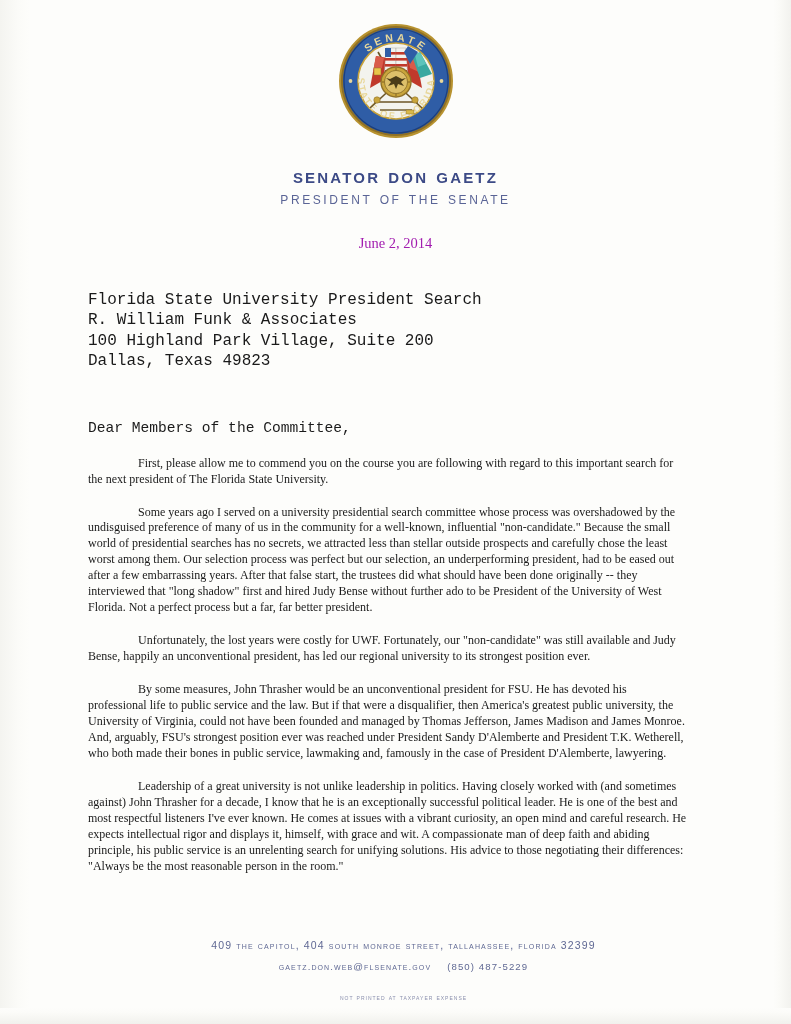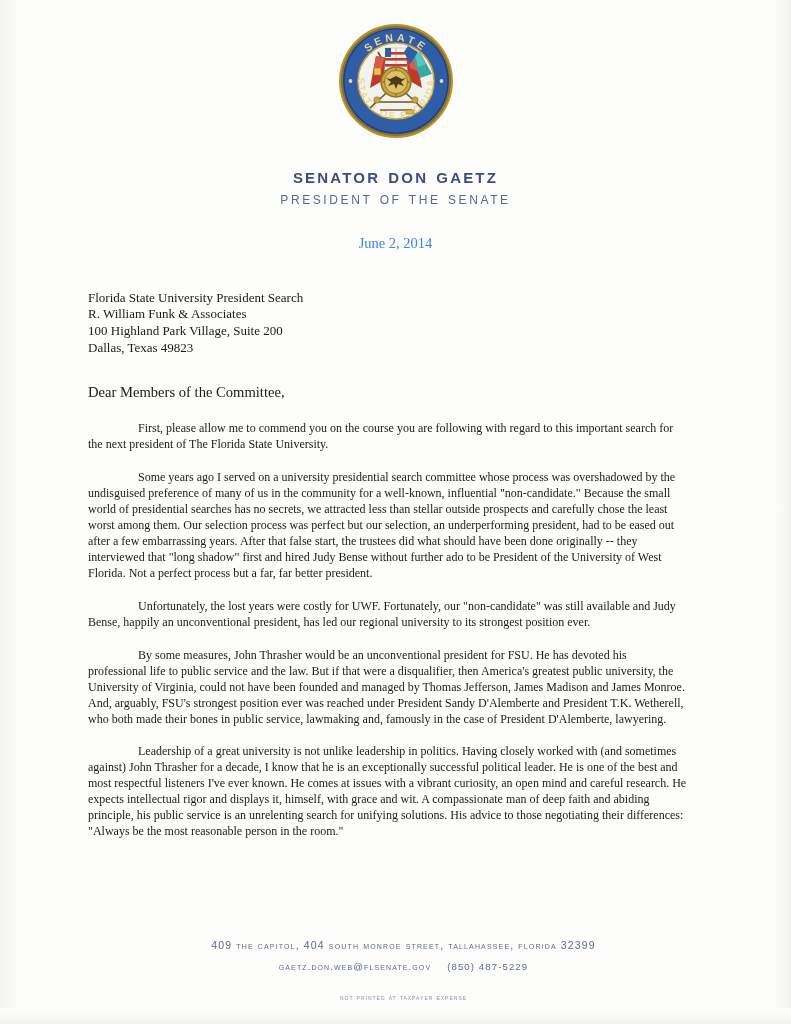--- a/index.html
+++ b/index.html
@@ -82,40 +82,40 @@
     font-variant: small-caps;
     text-transform: lowercase;
     line-height: 1.1;
   }
 
   .date-line {
     margin-top: 26px;
     text-align: center;
     font-family: "Liberation Serif", serif;
     font-size: 14.5px;
-    color: #3b82f6;
+    color: #a21caf;
   }
 
   
   .letter-body {
     margin-top: 38px;
     padding-left: 88px;
     padding-right: 104px;
     color: #1a1a1a;
   }
   .recipient {
-    font-family: Liberation Serif, serif;
-    font-size: 13px;
+    font-family: Liberation Mono, monospace;
+    font-size: 16px;
     line-height: 1.28;
   }
   .recipient div { white-space: pre; }
 
   .salutation {
-    margin-top: 28px;
-    font-family: Liberation Serif, serif;
+    margin-top: 48px;
+    font-family: Liberation Mono, monospace;
     font-size: 14.6px;
   }
 
   .para {
     margin-top: 17px;
     font-family: "Liberation Serif", serif;
     font-size: 12px;
     line-height: 1.33;
     text-align: left;
     text-indent: 50px;

